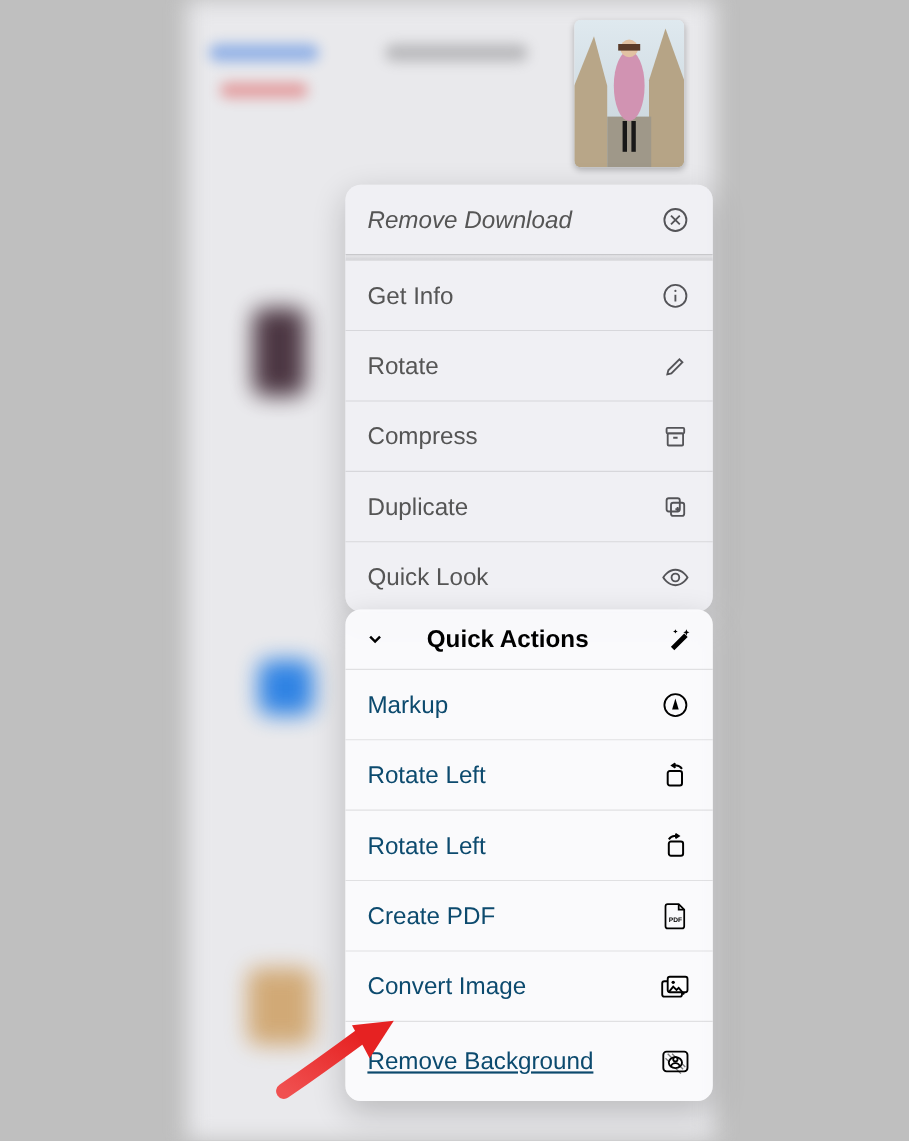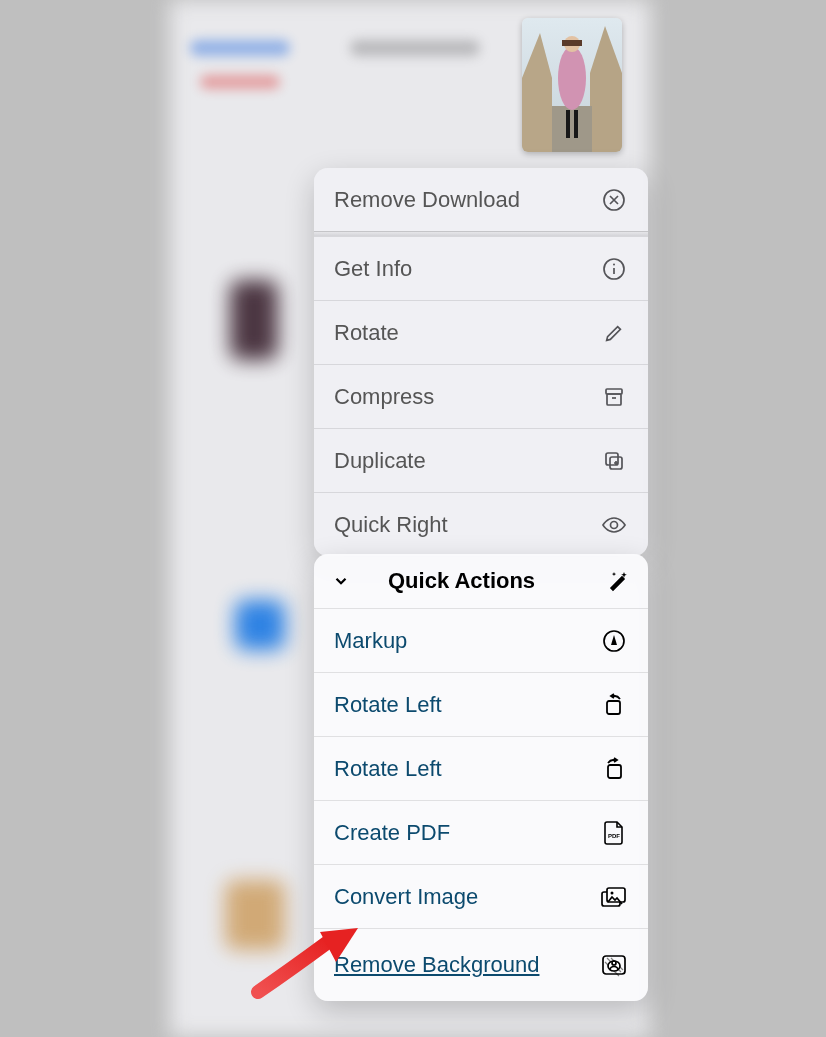--- a/index.html
+++ b/index.html
@@ -15,21 +15,21 @@
   .blur-dot.d2{left:235px;top:600px;width:50px;height:50px;background:#1b78e3;}
   .blur-dot.d3{left:225px;top:880px;width:60px;height:70px;background:#cfa36a;}
   
   .thumb{position:absolute;left:522px;top:18px;width:100px;height:134px;border-radius:6px;overflow:hidden;box-shadow:0 2px 6px rgba(0,0,0,.25);}
   .thumb svg{width:100%;height:100%;display:block;}
   
   .menu{position:absolute;border-radius:14px;background:rgba(240,240,244,.94);box-shadow:0 10px 30px rgba(0,0,0,.2);overflow:hidden;}
   .menu1{left:314px;top:168px;width:334px;}
   .menu2{left:314px;top:554px;width:334px;}
   .row{display:flex;align-items:center;justify-content:space-between;padding:0 20px;height:63px;border-top:1px solid rgba(0,0,0,.1);}
-  .menu .row:first-child{border-top:none;}
+  .menu .row:first-child{border-top:none;font-style:italic;}
   .row .label{font-size:22px;color:#555;}
   .menu2 .row .label{color:#0c4a6e;}
   .row .ico{width:28px;height:28px;display:flex;align-items:center;justify-content:center;color:#545458;}
   .menu2 .row .ico{color:#000;}
   .menu1 .sep{height:4px;background:linear-gradient(#e6e6e9,#d4d4d8);border-top:1px solid rgba(0,0,0,.08);}
   .menu2 .header{display:flex;align-items:center;justify-content:space-between;padding:0 18px;height:54px;}
   .menu2 .header .lbl{font-size:22px;font-weight:600;color:#000;}
   .menu2 .header .chev{margin-right:8px;}
   .menu2 .row.last .label{line-height:1.15;text-decoration:underline;}
   .menu2 .row.last{height:72px;}
@@ -111,21 +111,21 @@
     <span class="label">Duplicate</span>
     <span class="ico">
       <svg width="24" height="24" viewBox="0 0 24 24" fill="none" stroke="currentColor" stroke-width="1.7">
           <rect x="4" y="4" width="12" height="12" rx="2"></rect>
           <rect x="8" y="8" width="12" height="12" rx="2"></rect>
           <path d="M14 12v4M12 14h4"></path>
         </svg>
     </span>
   </div>
   <div class="row">
-    <span class="label">Quick Right</span>
+    <span class="label">Quick Look</span>
     <span class="ico">
       <svg width="26" height="24" viewBox="0 0 26 24" fill="none" stroke="currentColor" stroke-width="1.7">
           <path d="M2 12s4-7 11-7 11 7 11 7-4 7-11 7S2 12 2 12z"></path>
           <circle cx="13" cy="12" r="3.5"></circle>
         </svg>
     </span>
   </div>
 </div>
 
 <div class="menu menu2" style="background:rgba(250,250,252,.97);">

